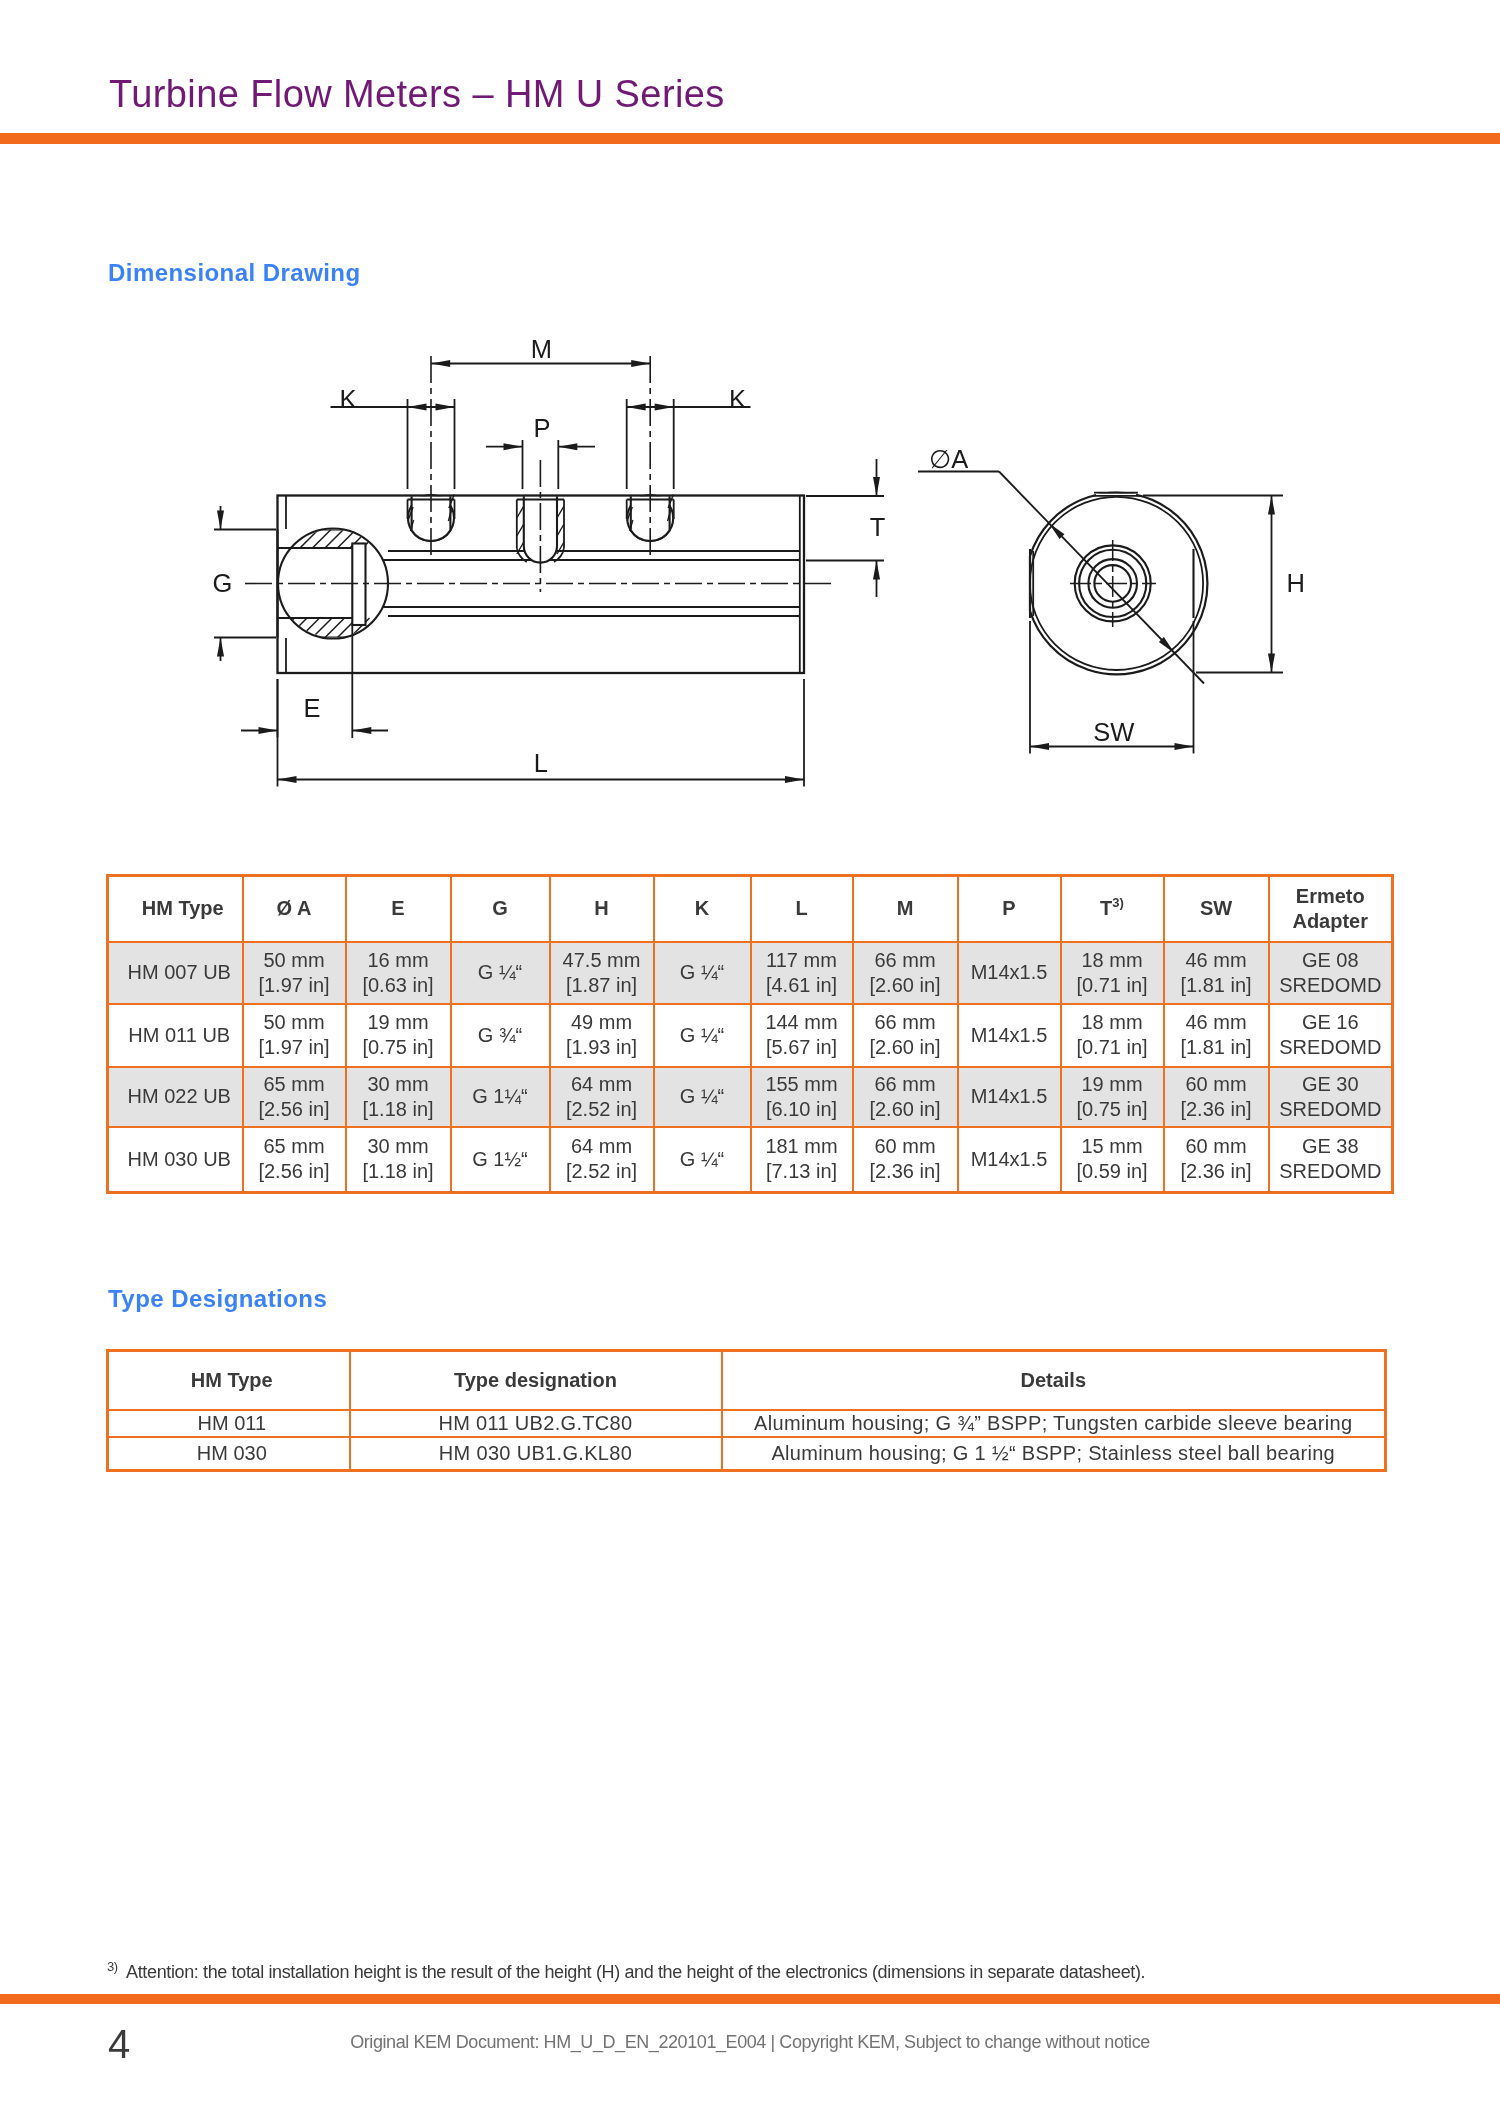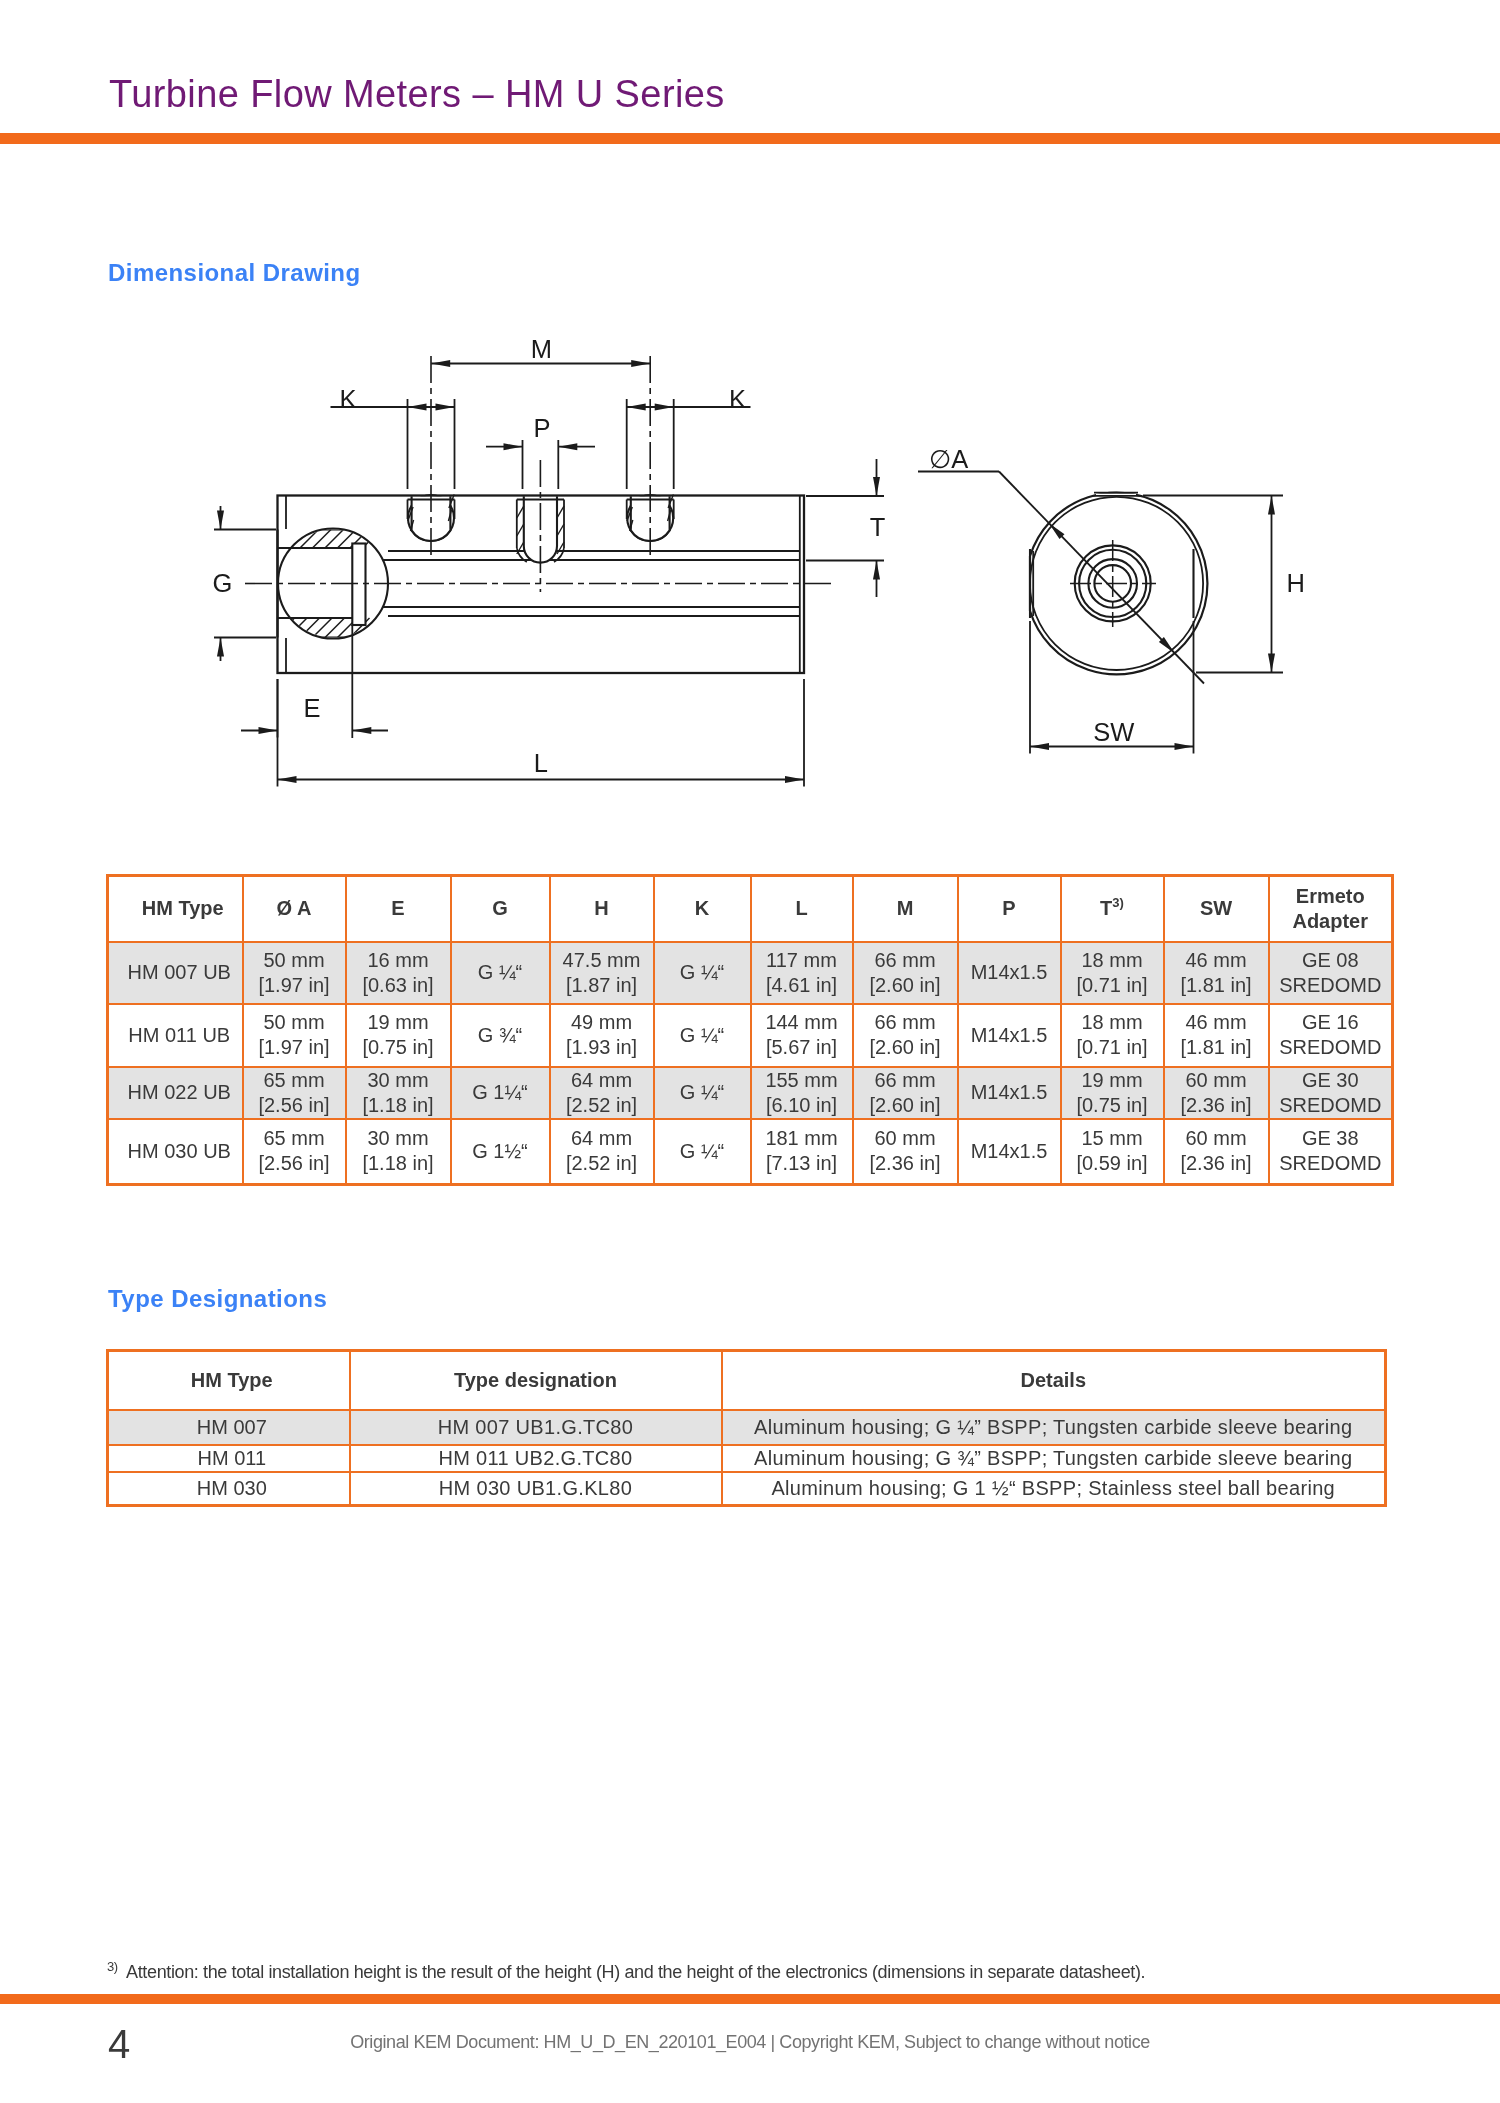--- a/index.html
+++ b/index.html
@@ -253,21 +253,21 @@
         <td class="c">G ¾“</td>
  <td class="c">49 mm<br>[1.93 in]</td>
         <td class="c">G ¼“</td>
  <td class="c">144 mm<br>[5.67 in]</td>
         <td class="c">66 mm<br>[2.60 in]</td>
  <td class="c">M14x1.5</td>
         <td class="c">18 mm<br>[0.71 in]</td>
  <td class="c">46 mm<br>[1.81 in]</td>
         <td class="c">GE 16<br>SREDOMD</td>
 </tr>
-<tr class="g" style="height:52px;">
+<tr class="g" style="height:60px;">
  <td class="l">HM 022 UB</td>
         <td class="c">65 mm<br>[2.56 in]</td>
  <td class="c">30 mm<br>[1.18 in]</td>
         <td class="c">G 1¼“</td>
  <td class="c">64 mm<br>[2.52 in]</td>
         <td class="c">G ¼“</td>
  <td class="c">155 mm<br>[6.10 in]</td>
         <td class="c">66 mm<br>[2.60 in]</td>
  <td class="c">M14x1.5</td>
         <td class="c">19 mm<br>[0.75 in]</td>
@@ -300,25 +300,20 @@
 <col style="width:242px">
       <col style="width:372px">
       <col style="width:664px">
 </colgroup>
 <tbody>
       <tr style="height:59px;">
  <th class="l">HM Type</th>
         <th class="c">Type designation</th>
         <th class="c">Details</th>
 </tr>
-<tr class="g" style="height:35px;">
- <td class="l">HM 007</td>
-        <td class="c">HM 007 UB1.G.TC80</td>
- <td class="c">Aluminum housing; G ¼” BSPP; Tungsten carbide sleeve bearing</td>
-</tr>
 <tr style="height:21px;">
  <td class="l">HM 011</td>
         <td class="c">HM 011 UB2.G.TC80</td>
  <td class="c">Aluminum housing; G ¾” BSPP; Tungsten carbide sleeve bearing</td>
 </tr>
 <tr style="height:34px;">
  <td class="l">HM 030</td>
         <td class="c">HM 030 UB1.G.KL80</td>
  <td class="c">Aluminum housing; G 1 ½“ BSPP; Stainless steel ball bearing</td>
 </tr>

